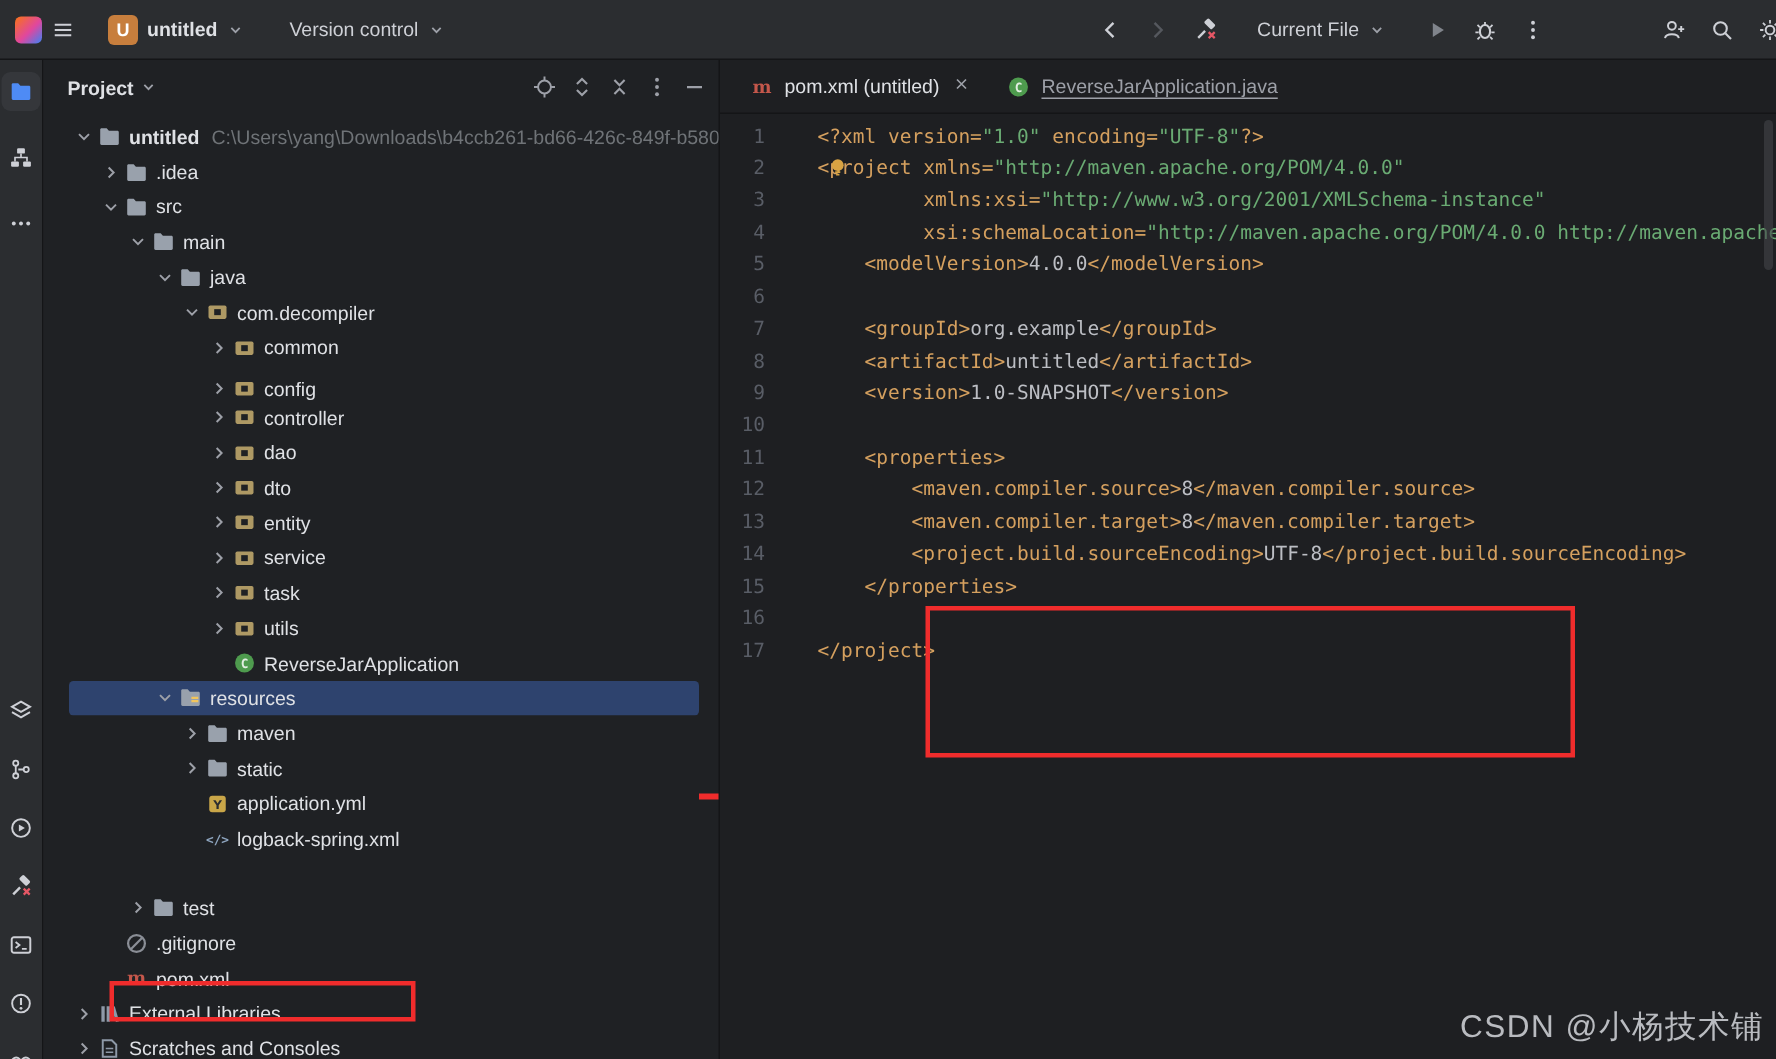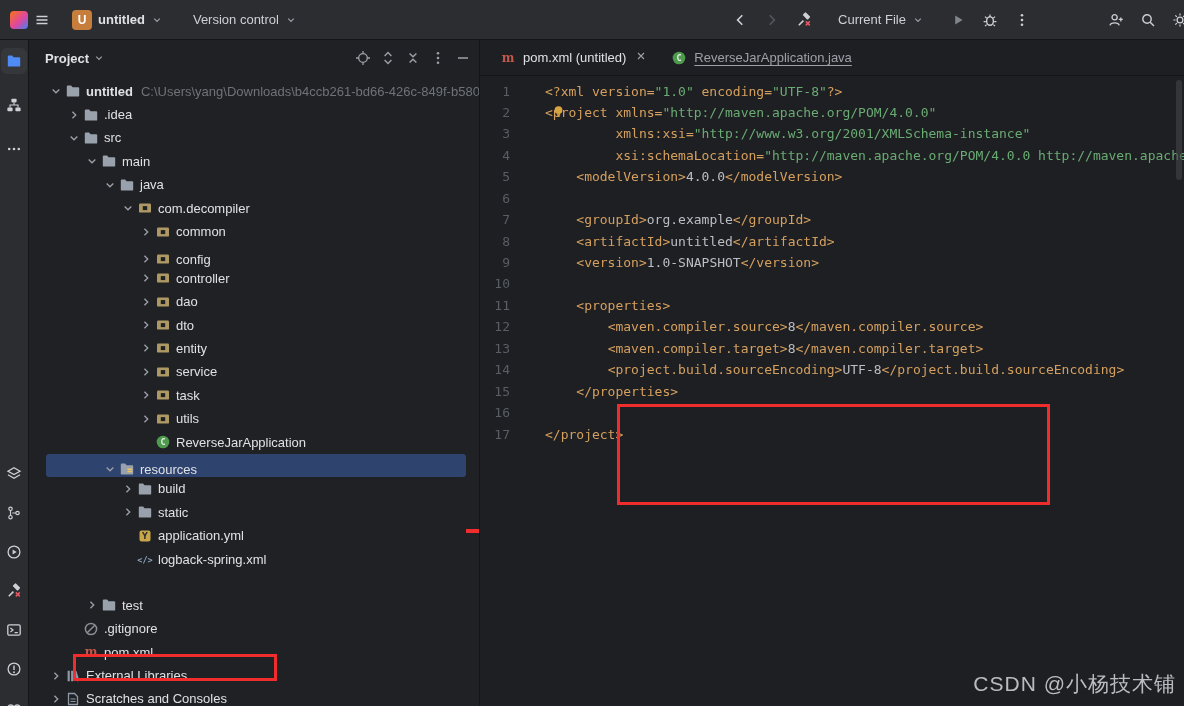--- a/index.html
+++ b/index.html
@@ -553,21 +553,21 @@
           <div class="tree-row" style="padding-left: 108px;">
             <span class="chev"></span>
             <span class="t-icn">
               <svg viewBox="0 0 16 16" width="16" height="16">
                 <circle cx="8" cy="8" r="6.3" fill="#4e9b4e"></circle>
                 <text x="8" y="11" font-size="8.5" font-weight="bold" text-anchor="middle" fill="#e2eee2" font-family="DejaVu Sans Mono, monospace">C</text>
               </svg>
             </span>
             <span class="lbl">ReverseJarApplication</span>
           </div>
-          <div class="tree-row selected" style="padding-left: 72px; align-items: flex-end;">
+          <div class="tree-row selected" style="padding-left: 72px;">
             <span class="chev">
               <svg viewBox="0 0 16 16" width="14" height="14">
                 <path d="M4.2 6.2L8 10l3.8-3.8" fill="none" stroke="currentColor" stroke-width="1.5"></path>
               </svg>
             </span>
             <span class="t-icn">
               <svg viewBox="0 0 16 16" width="16" height="16">
                 <path d="M1.8 3.4c0-.5.4-.9.9-.9h3.4l1.5 1.7h5.7c.5 0 .9.4.9.9v7.6c0 .5-.4.9-.9.9H2.7c-.5 0-.9-.4-.9-.9z" fill="#99a1ac"></path>
                 <path d="M8.6 8.2h4.6M8.6 10.4h4.6" stroke="#f2c55c" stroke-width="1.5" fill="none"></path>
               </svg>
@@ -578,21 +578,21 @@
             <span class="chev">
               <svg viewBox="0 0 16 16" width="14" height="14">
                 <path d="M6.2 4.2L10 8l-3.8 3.8" fill="none" stroke="currentColor" stroke-width="1.5"></path>
               </svg>
             </span>
             <span class="t-icn">
               <svg viewBox="0 0 16 16" width="16" height="16">
                 <path d="M1.8 3.4c0-.5.4-.9.9-.9h3.4l1.5 1.7h5.7c.5 0 .9.4.9.9v7.6c0 .5-.4.9-.9.9H2.7c-.5 0-.9-.4-.9-.9z" fill="#99a1ac"></path>
               </svg>
             </span>
-            <span class="lbl">build</span>
+            <span class="lbl">maven</span>
           </div>
           <div class="tree-row" style="padding-left: 90px;">
             <span class="chev">
               <svg viewBox="0 0 16 16" width="14" height="14">
                 <path d="M6.2 4.2L10 8l-3.8 3.8" fill="none" stroke="currentColor" stroke-width="1.5"></path>
               </svg>
             </span>
             <span class="t-icn">
               <svg viewBox="0 0 16 16" width="16" height="16">
                 <path d="M1.8 3.4c0-.5.4-.9.9-.9h3.4l1.5 1.7h5.7c.5 0 .9.4.9.9v7.6c0 .5-.4.9-.9.9H2.7c-.5 0-.9-.4-.9-.9z" fill="#99a1ac"></path>

